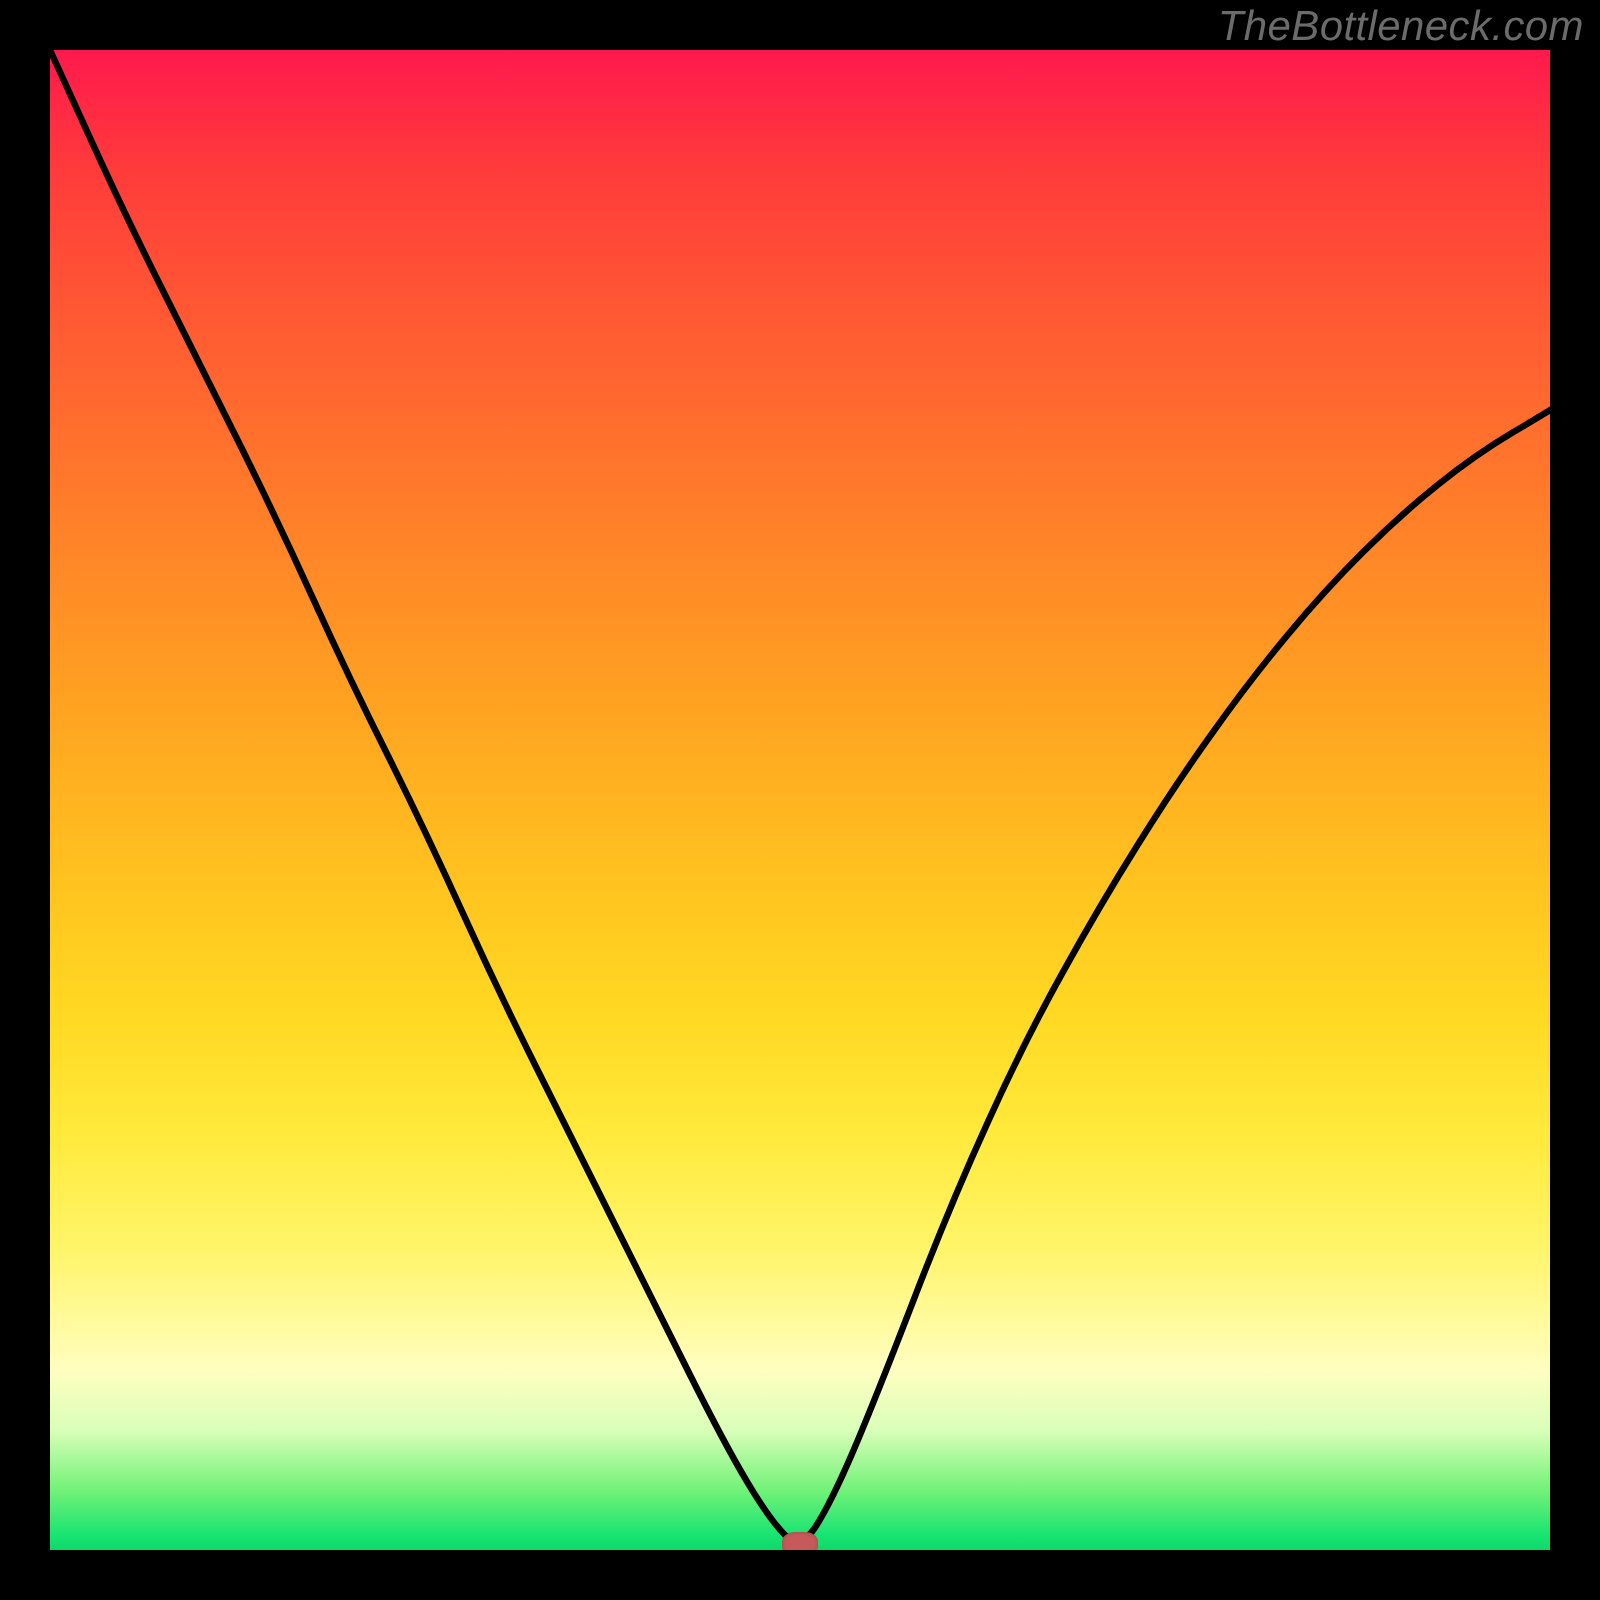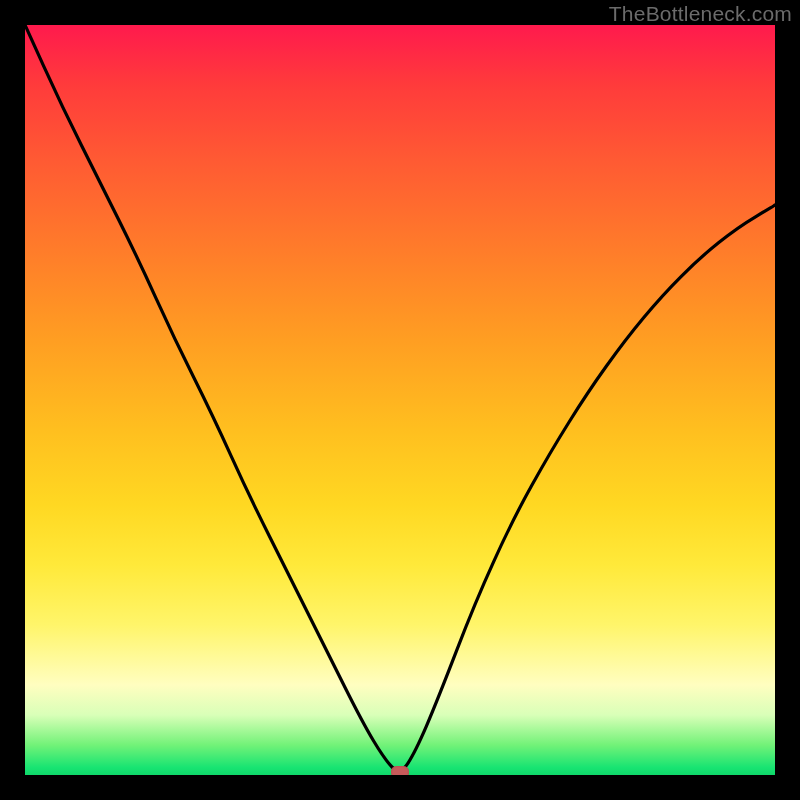--- a/index.html
+++ b/index.html
@@ -11,20 +11,21 @@
     overflow: hidden;
     font-family: Arial, Helvetica, sans-serif;
   }
   .frame {
     position: absolute;
     left: 0;
     top: 0;
     width: 800px;
     height: 591px;
     background: #000;
+    font-style: italic;
   }
   .plot {
     position: absolute;
     left: 25px;
     top: 25px;
     width: 750px;
     height: 750px;
     overflow: hidden;
   }
   .gradient {

